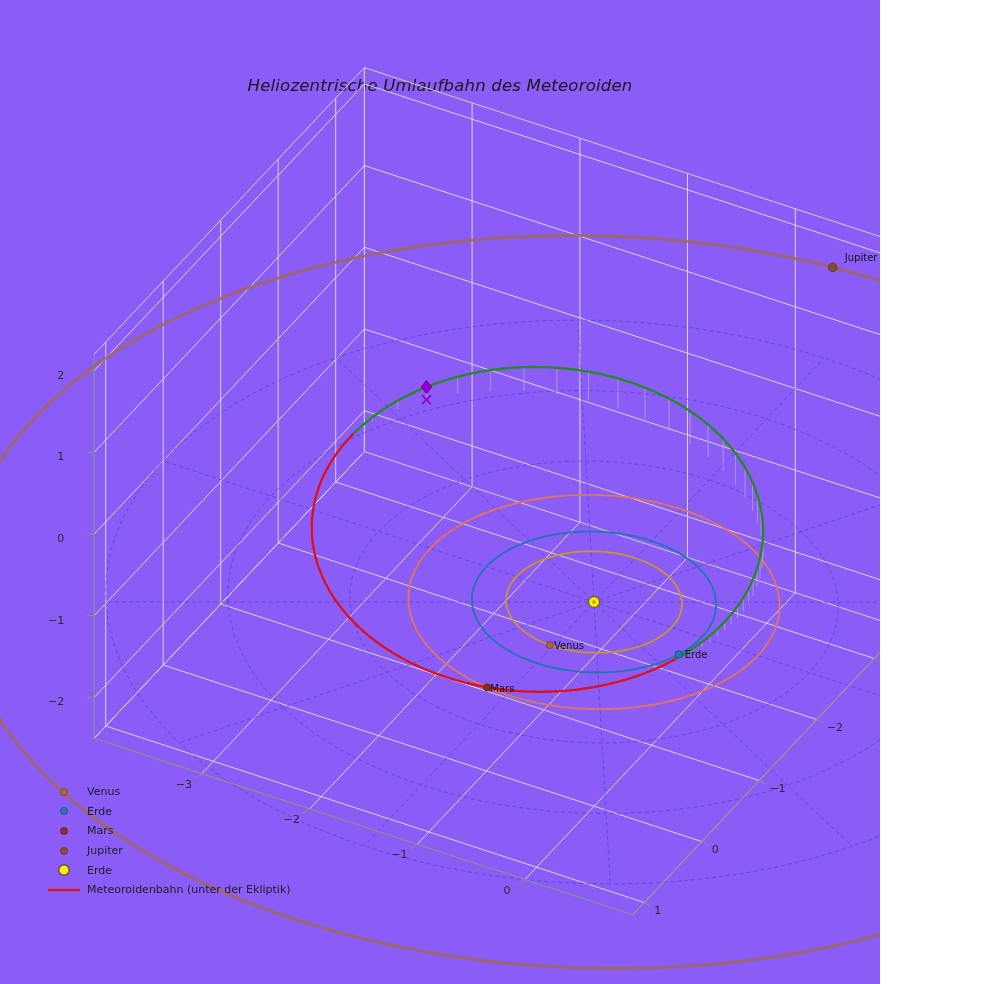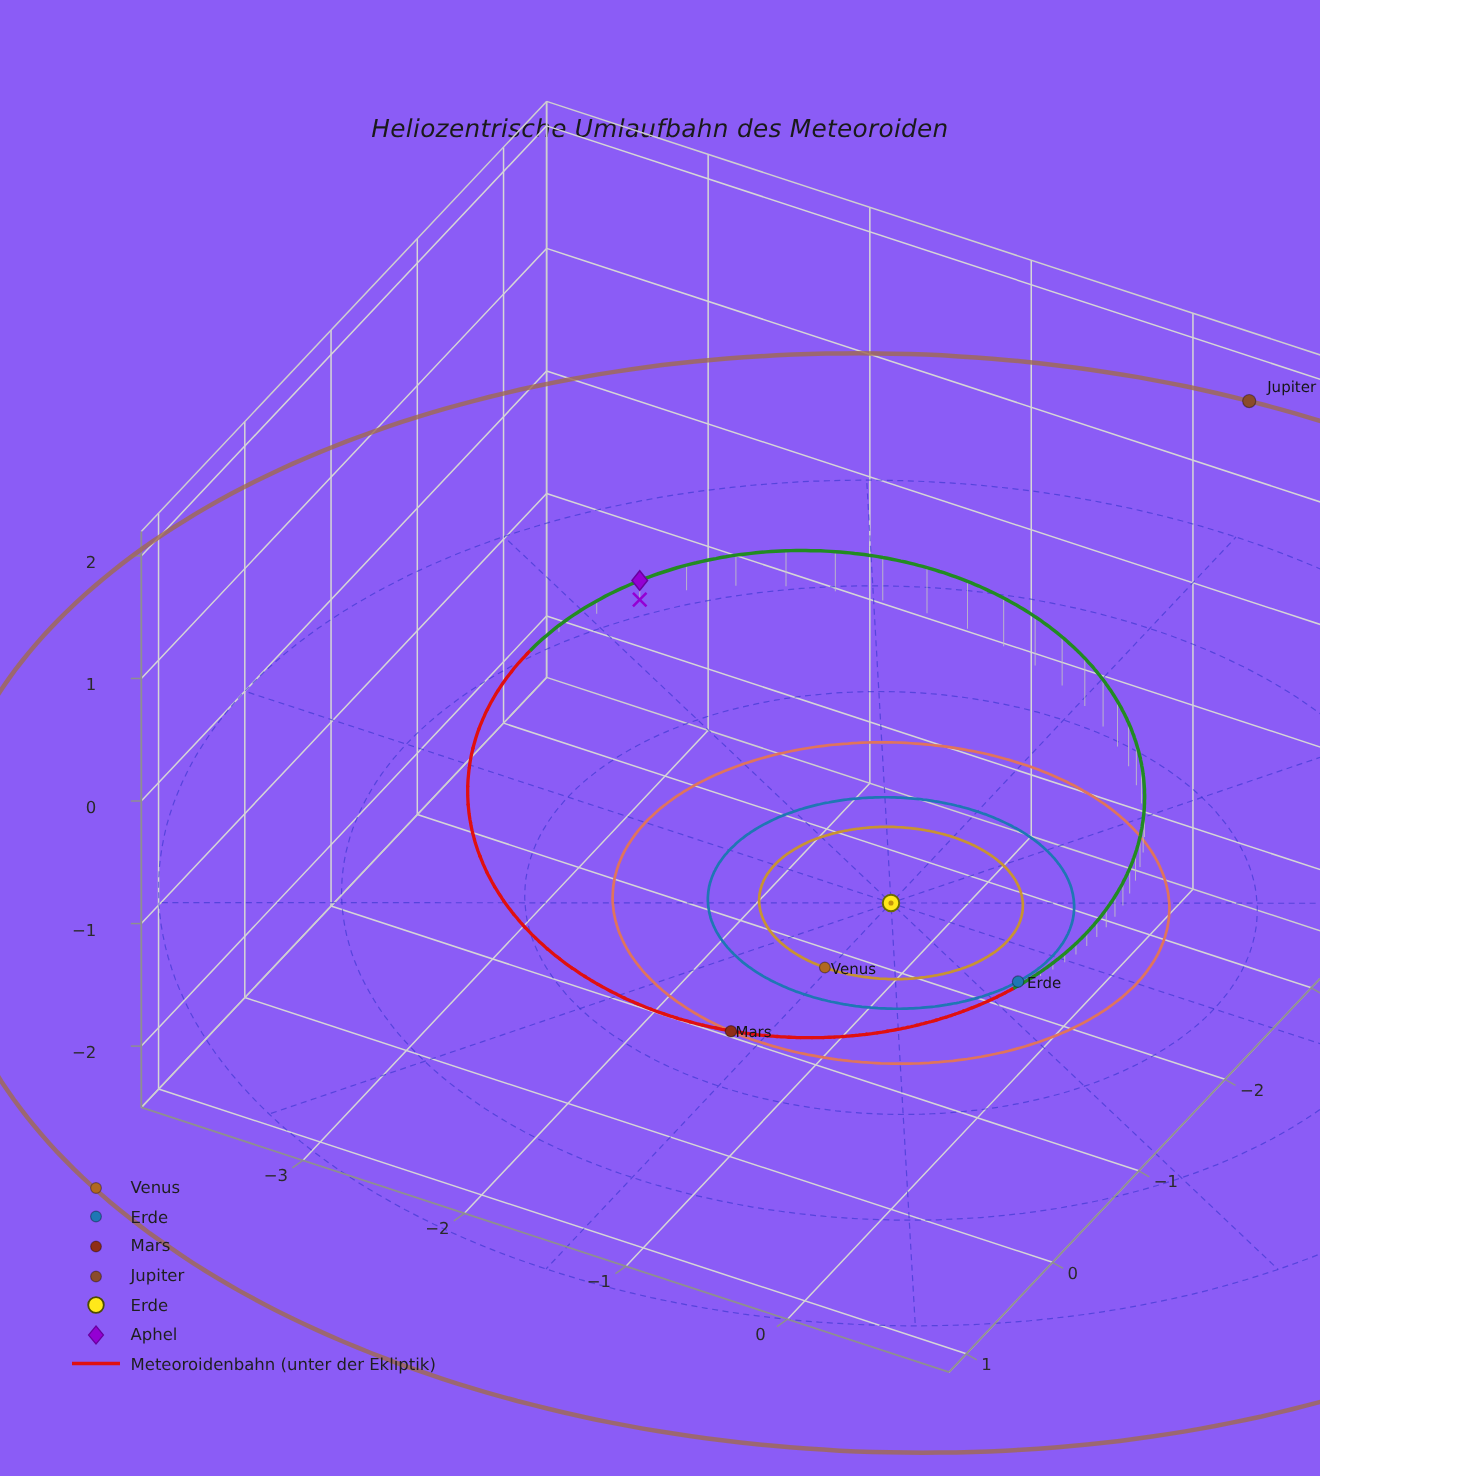--- a/index.html
+++ b/index.html
@@ -258,27 +258,19 @@
         <span class="legend-marker">
           <svg width="36" height="16">
             <circle cx="18" cy="8" r="5.2" fill="#ffe81a" stroke="#4d4d00" stroke-width="1.2"></circle>
           </svg>
         </span>
         <span class="legend-label">Erde</span>
       </div>
       <div class="legend-row">
         <span class="legend-marker">
           <svg width="36" height="16">
-            <path d="M18,2 L23,8 L18,14 L13,8 Z" fill="#9400d3" stroke="#6a00a0" stroke-width="0.8"></path>
-          </svg>
-        </span>
-        <span class="legend-label">Aphel</span>
-      </div>
-      <div class="legend-row">
-        <span class="legend-marker">
-          <svg width="36" height="16">
             <line x1="2" y1="8" x2="34" y2="8" stroke="#e01010" stroke-width="2.2"></line>
           </svg>
         </span>
         <span class="legend-label">Meteoroidenbahn (unter der Ekliptik)</span>
       </div>
     </div>
 </div>
 
 </body></html>

